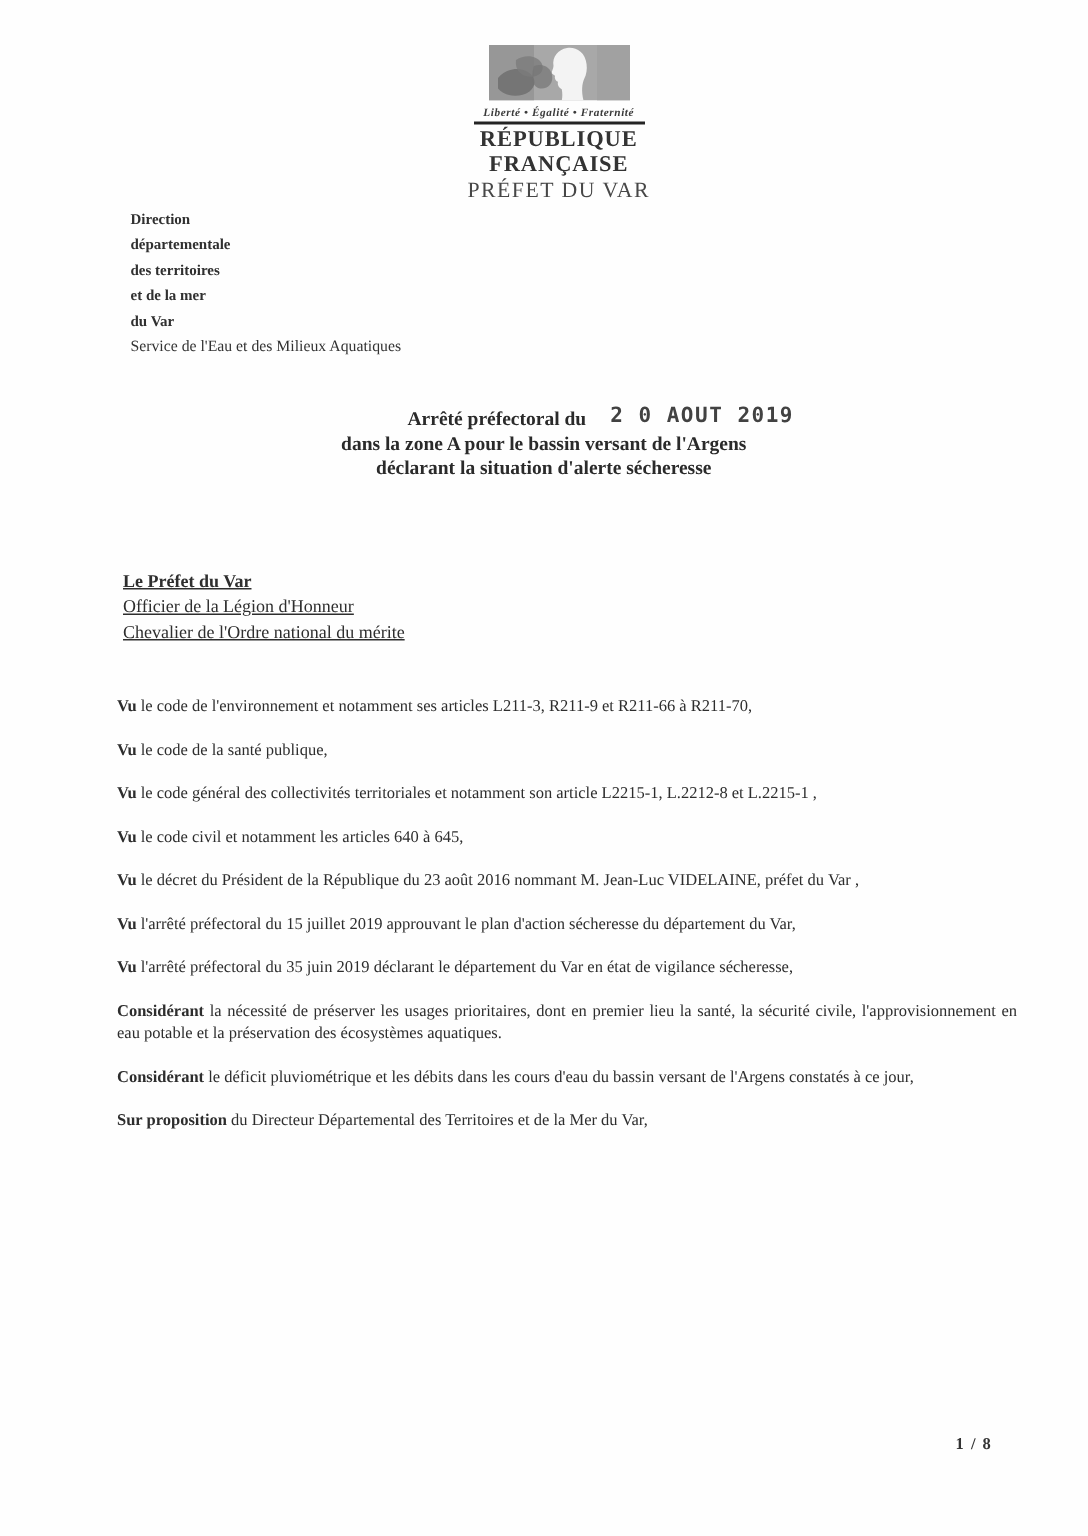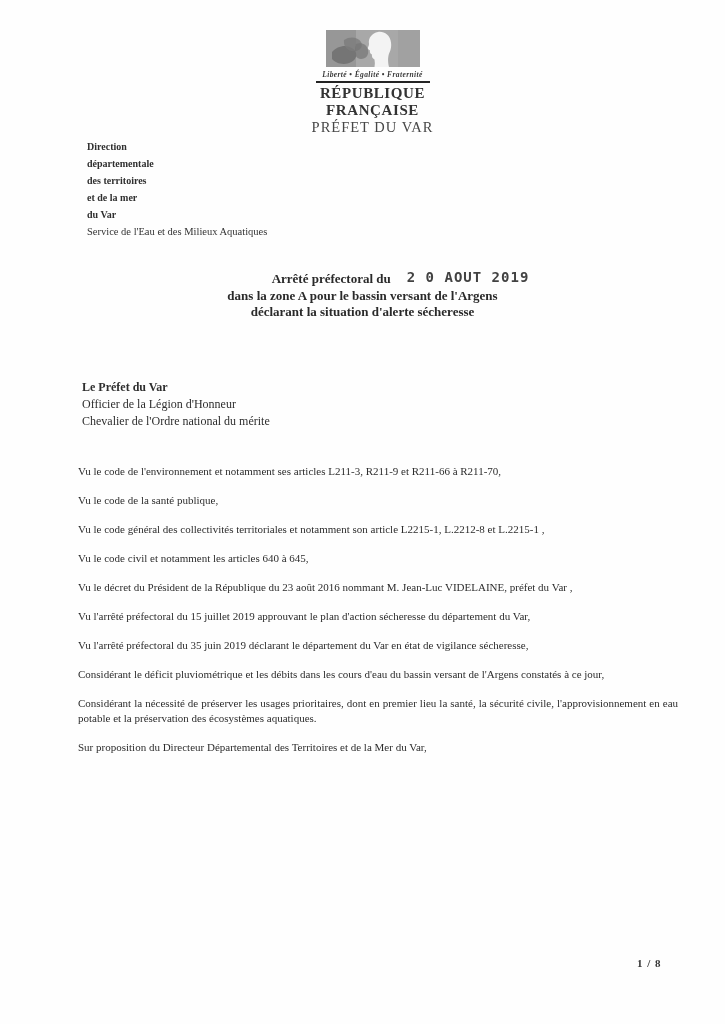--- a/index.html
+++ b/index.html
@@ -75,32 +75,33 @@
     color: #424242;
     margin-top: -2px;
     white-space: nowrap;
   }
 
   
   .issuer {
     position: absolute; top: 379px; left: 82px;
     font-size: 12px; line-height: 17px;
     color: #2e2e2e;
+    text-decoration: underline;
   }
   .issuer-name { font-weight: bold; }
 
   
   .body-text {
     position: absolute; top: 464px; left: 78px; width: 600px;
     font-size: 11px; line-height: 15px;
     text-align: justify;
     color: #2d2d2d;
   }
   .para { margin-bottom: 14px; }
-  .para .lead { font-weight: normal; }
+  .para .lead { font-weight: bold; }
 
   
   .page-number {
     position: absolute; top: 957px; left: 637px;
     font-size: 11px; font-weight: bold; letter-spacing: 1px;
     color: #333333;
   }
 </style>
 </head>
 <body>
@@ -147,20 +148,20 @@
   </div>
 
   <div class="body-text">
     <p class="para"><strong class="lead">Vu</strong> <span>le code de l'environnement et notamment ses articles L211-3, R211-9 et R211-66 à R211-70,</span></p>
     <p class="para"><strong class="lead">Vu</strong> <span>le code de la santé publique,</span></p>
     <p class="para"><strong class="lead">Vu</strong> <span>le code général des collectivités territoriales et notamment son article L2215-1, L.2212-8 et L.2215-1 ,</span></p>
     <p class="para"><strong class="lead">Vu</strong> <span>le code civil et notamment les articles 640 à 645,</span></p>
     <p class="para"><strong class="lead">Vu</strong> <span>le décret du Président de la République du 23 août 2016 nommant M. Jean-Luc VIDELAINE, préfet du Var ,</span></p>
     <p class="para"><strong class="lead">Vu</strong> <span>l'arrêté préfectoral du 15 juillet 2019 approuvant le plan d'action sécheresse du département du Var,</span></p>
     <p class="para"><strong class="lead">Vu</strong> <span>l'arrêté préfectoral du 35 juin 2019 déclarant le département du Var en état de vigilance sécheresse,</span></p>
+    <p class="para"><strong class="lead">Considérant</strong> <span>la nécessité de préserver les usages prioritaires, dont en premier lieu la santé, la sécurité civile, l'approvisionnement en eau potable et la préservation des écosystèmes aquatiques.</span></p>
     <p class="para"><strong class="lead">Considérant</strong> <span>le déficit pluviométrique et les débits dans les cours d'eau du bassin versant de l'Argens constatés à ce jour,</span></p>
-    <p class="para"><strong class="lead">Considérant</strong> <span>la nécessité de préserver les usages prioritaires, dont en premier lieu la santé, la sécurité civile, l'approvisionnement en eau potable et la préservation des écosystèmes aquatiques.</span></p>
     <p class="para"><strong class="lead">Sur proposition</strong> <span>du Directeur Départemental des Territoires et de la Mer du Var,</span></p>
   </div>
 
   <div class="page-number">1 / 8</div>
 
 </div>
 
 </body></html>

